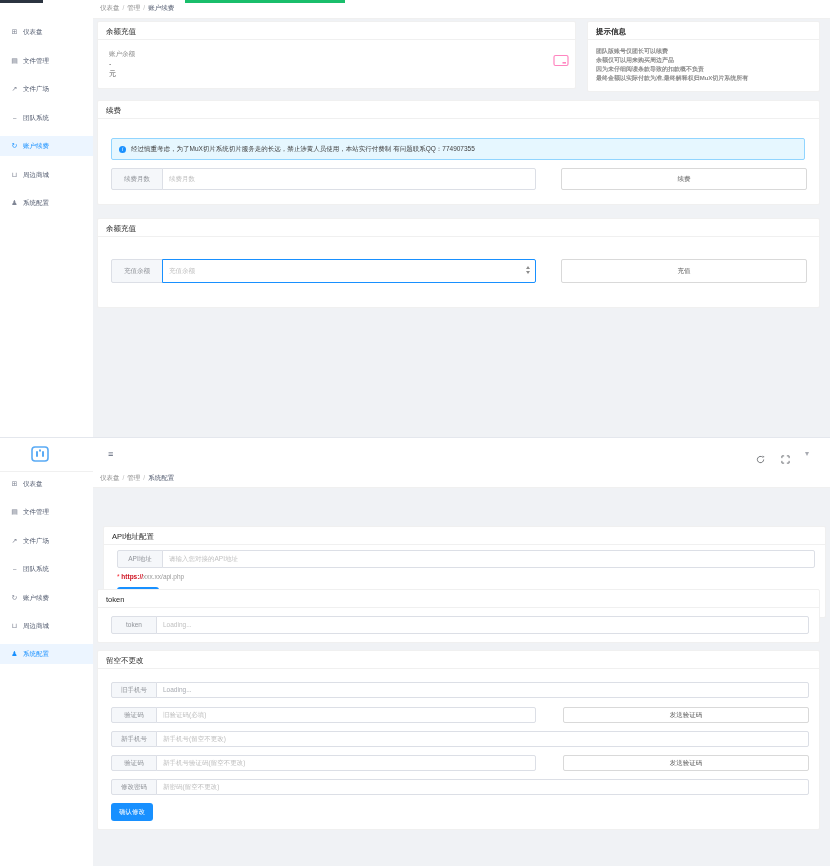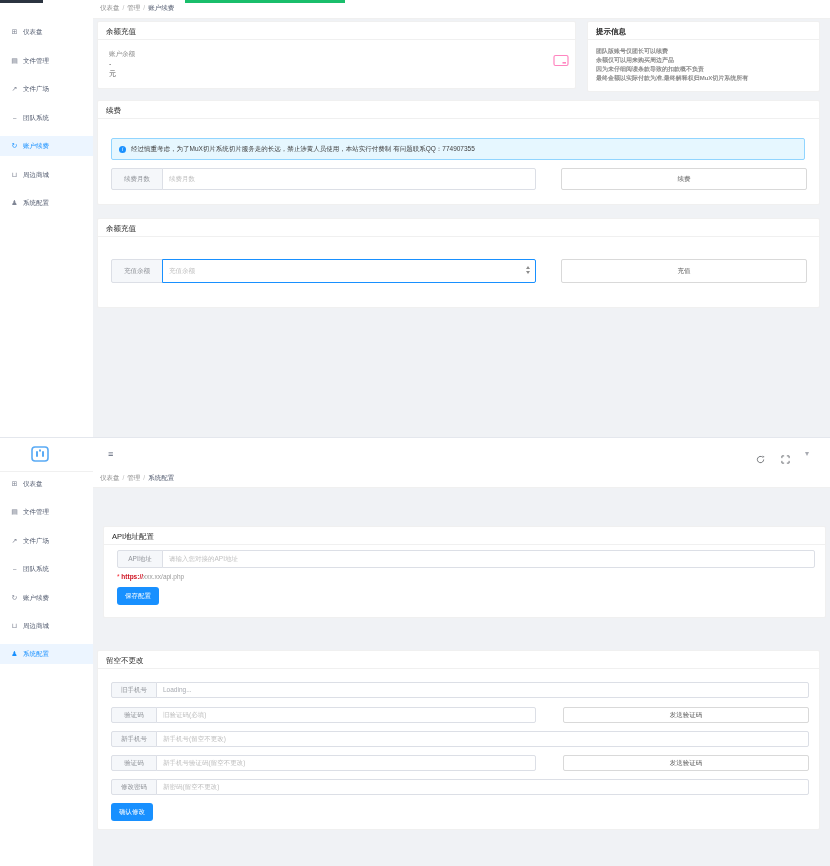--- a/index.html
+++ b/index.html
@@ -188,20 +188,26 @@
     <div class="card-divider"></div>
     <div class="addon" style="left:13px;top:23px;width:46px;height:18px;line-height:16px;">API地址</div>
     <div class="tinput" style="left:58px;top:23px;width:653px;height:18px;line-height:16px;">请输入您对接的API地址</div>
     <div class="abs" style="left:13px;top:46px;font-size:6.5px;white-space:nowrap;">
       <span style="color:#f5222d;">*</span>
       <span style="color:#cf1322;font-weight:bold;">https://</span><span style="color:#9a9a9a;">xxx.xx/api.php</span>
     </div>
     <div class="primary-btn" style="left:13px;top:60px;width:42px;height:18px;line-height:18px;">保存配置</div>
   </div>
 
+  <div class="card" style="left:97px;top:152px;width:723px;height:54px;">
+    <div class="card-title">token</div>
+    <div class="card-divider"></div>
+    <div class="addon" style="left:13px;top:26px;width:46px;height:18px;line-height:16px;">token</div>
+    <div class="tinput" style="left:58px;top:26px;width:653px;height:18px;line-height:16px;">Loading...</div>
+  </div>
 
   <div class="card" style="left:97px;top:213px;width:723px;height:180px;">
     <div class="card-title">留空不更改</div>
     <div class="card-divider"></div>
 
     <div class="addon" style="left:13px;top:31px;width:46px;height:16px;line-height:14px;">旧手机号</div>
     <div class="tinput" style="left:58px;top:31px;width:653px;height:16px;line-height:14px;color:#a8abb2;">Loading...</div>
 
     <div class="addon" style="left:13px;top:56px;width:46px;height:16px;line-height:14px;">验证码</div>
     <div class="tinput" style="left:58px;top:56px;width:380px;height:16px;line-height:14px;">旧验证码(必填)</div>

